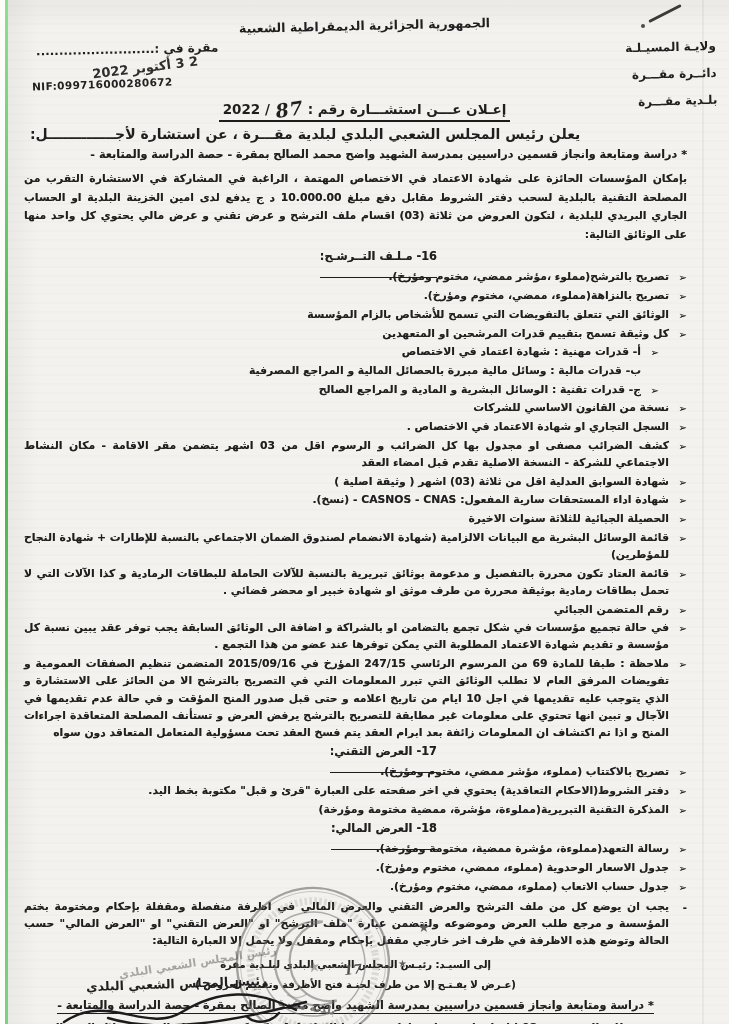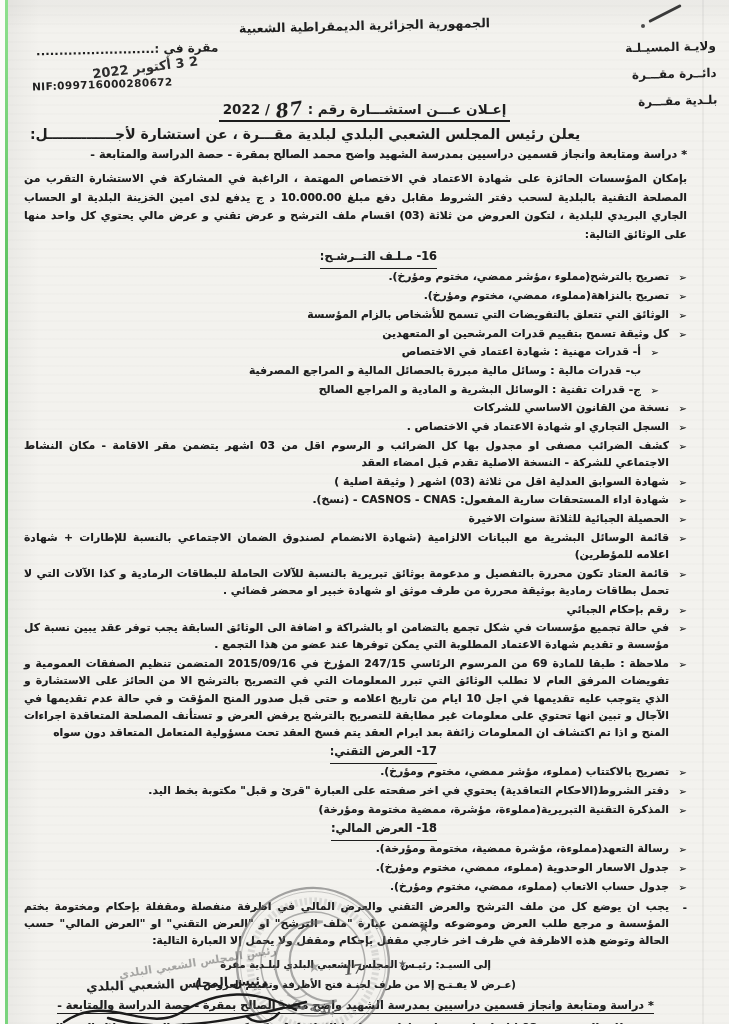--- a/index.html
+++ b/index.html
@@ -40,21 +40,21 @@
   .hand{font-family:"DejaVu Serif", serif;font-style:italic;font-size:19px;letter-spacing:1px;
     display:inline-block;transform:rotate(-8deg) translateY(2px);}
   .subtitle{position:absolute;top:126px;left:30px;right:40px;text-align:left;font-size:14px;}
 
   
   .body{position:absolute;top:146px;right:42px;left:24px;font-size:10.8px;line-height:17.2px;
     text-shadow:0 0 .4px rgba(0,0,0,.45);}
   .subject{margin:0 0 6px;font-size:11.2px;}
   .intro{margin:7px 0 4px;line-height:18.5px;text-align:justify;}
   .sec-h{margin:2px 250px 3px 0;font-size:11.4px;}
-  .sec-h span{border-bottom:1.6px solid #1d1d1d;padding-bottom:5px;}
+  .sec-h span{border-bottom:1.6px solid #1d1d1d;padding-bottom:14px;}
   .item{display:flex;margin:0 0 1.5px;}
   .item .marker{flex:0 0 18px;font-size:10px;transform:translateY(1px);}
   .item.indent{padding-right:28px;}
   .item.dashrow{margin-top:3px;}
   .item .itext{flex:1;text-align:justify;}
   .addr{text-align:center;margin:6px 0 2px;font-size:10px;line-height:20px;}
   .subject-repeat{text-align:center;margin:2px 0 4px;font-size:11.2px;}
   .subject-repeat span{border-bottom:1.5px solid #1d1d1d;padding-bottom:1px;}
   .closing{margin:0 0 3px;text-align:justify;}
 
@@ -159,29 +159,29 @@
           <div class="item">
             <span class="marker">➢</span>
             <span class="itext">شهادة اداء المستحقات سارية المفعول: CASNOS - CNAS - (نسخ).</span>
           </div>
           <div class="item">
             <span class="marker">➢</span>
             <span class="itext">الحصيلة الجبائية للثلاثة سنوات الاخيرة</span>
           </div>
           <div class="item">
             <span class="marker">➢</span>
-            <span class="itext">قائمة الوسائل البشرية مع البيانات الالزامية (شهادة الانضمام لصندوق الضمان الاجتماعي بالنسبة للإطارات + شهادة اعلامه للمؤطرين)</span>
+            <span class="itext">قائمة الوسائل البشرية مع البيانات الالزامية (شهادة الانضمام لصندوق الضمان الاجتماعي بالنسبة للإطارات + شهادة النجاح للمؤطرين)</span>
           </div>
           <div class="item">
             <span class="marker">➢</span>
             <span class="itext">قائمة العتاد تكون محررة بالتفصيل و مدعومة بوثائق تبريرية بالنسبة للآلات الحاملة للبطاقات الرمادية و كذا الآلات التي لا تحمل بطاقات رمادية بوثيقة محررة من طرف موثق او شهادة خبير او محضر قضائي .</span>
           </div>
           <div class="item">
             <span class="marker">➢</span>
-            <span class="itext">رقم بإحكام الجبائي</span>
+            <span class="itext">رقم المتضمن الجبائي</span>
           </div>
           <div class="item">
             <span class="marker">➢</span>
             <span class="itext">في حالة تجميع مؤسسات في شكل تجمع بالتضامن او بالشراكة و اضافة الى الوثائق السابقة يجب توفر عقد يبين نسبة كل مؤسسة و تقديم شهادة الاعتماد المطلوبة التي يمكن توفرها عند عضو من هذا التجمع .</span>
           </div>
           <div class="item">
             <span class="marker">➢</span>
             <span class="itext">ملاحظة : طبقا للمادة 69 من المرسوم الرئاسي 247/15 المؤرخ في 2015/09/16 المتضمن تنظيم الصفقات العمومية و تفويضات المرفق العام لا تطلب الوثائق التي تبرر المعلومات التي في التصريح بالترشح الا من الحائز على الاستشارة و الذي يتوجب عليه تقديمها في اجل 10 ايام من تاريخ اعلامه و حتى قبل صدور المنح المؤقت و في حالة عدم تقديمها في الآجال و تبين انها تحتوي على معلومات غير مطابقة للتصريح بالترشح يرفض العرض و تستأنف المصلحة المتعاقدة اجراءات المنح و اذا تم اكتشاف ان المعلومات زائفة بعد ابرام العقد يتم فسخ العقد تحت مسؤولية المتعامل المتعاقد دون سواه</span>
           </div>
         </div>

